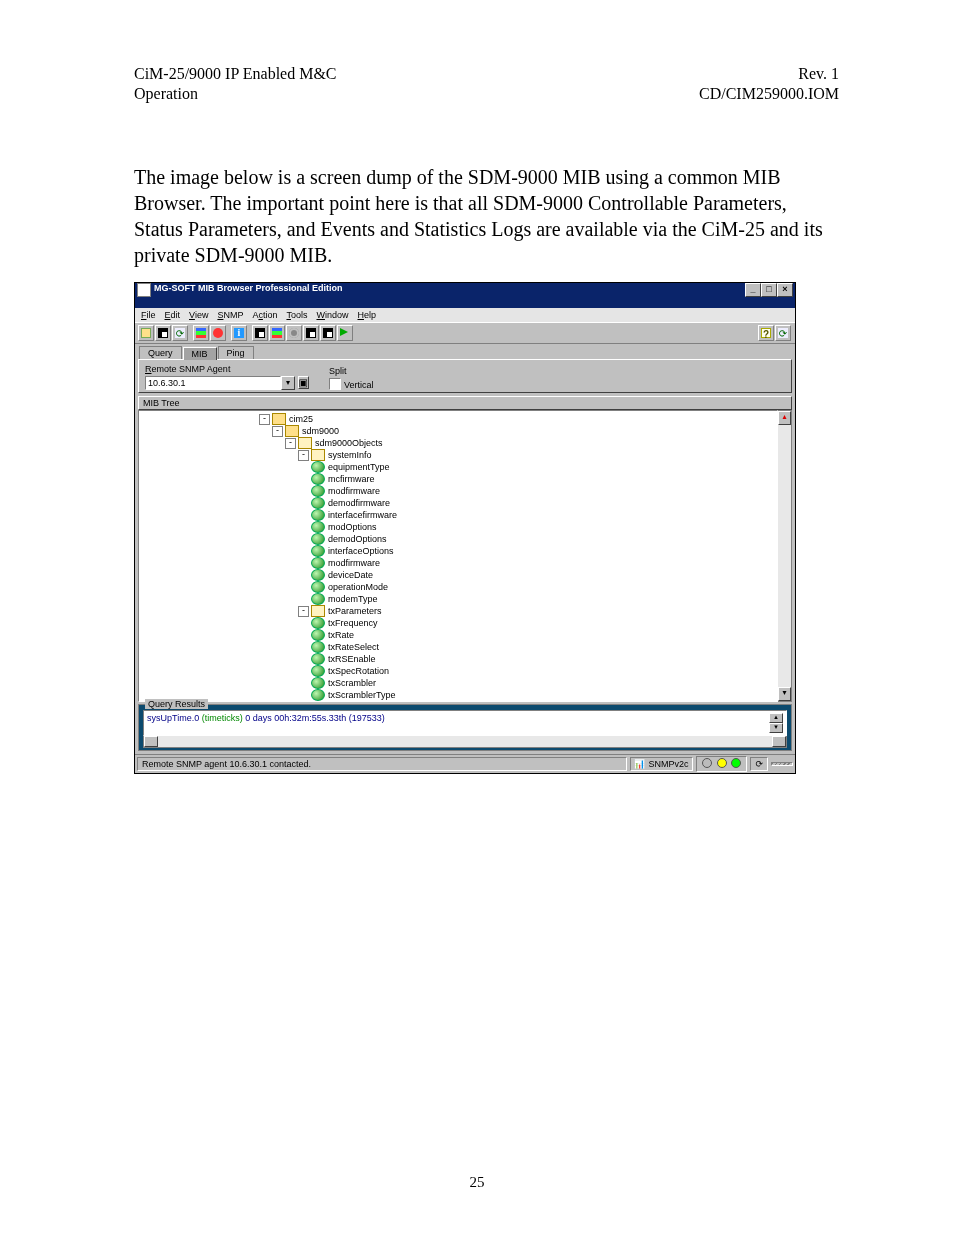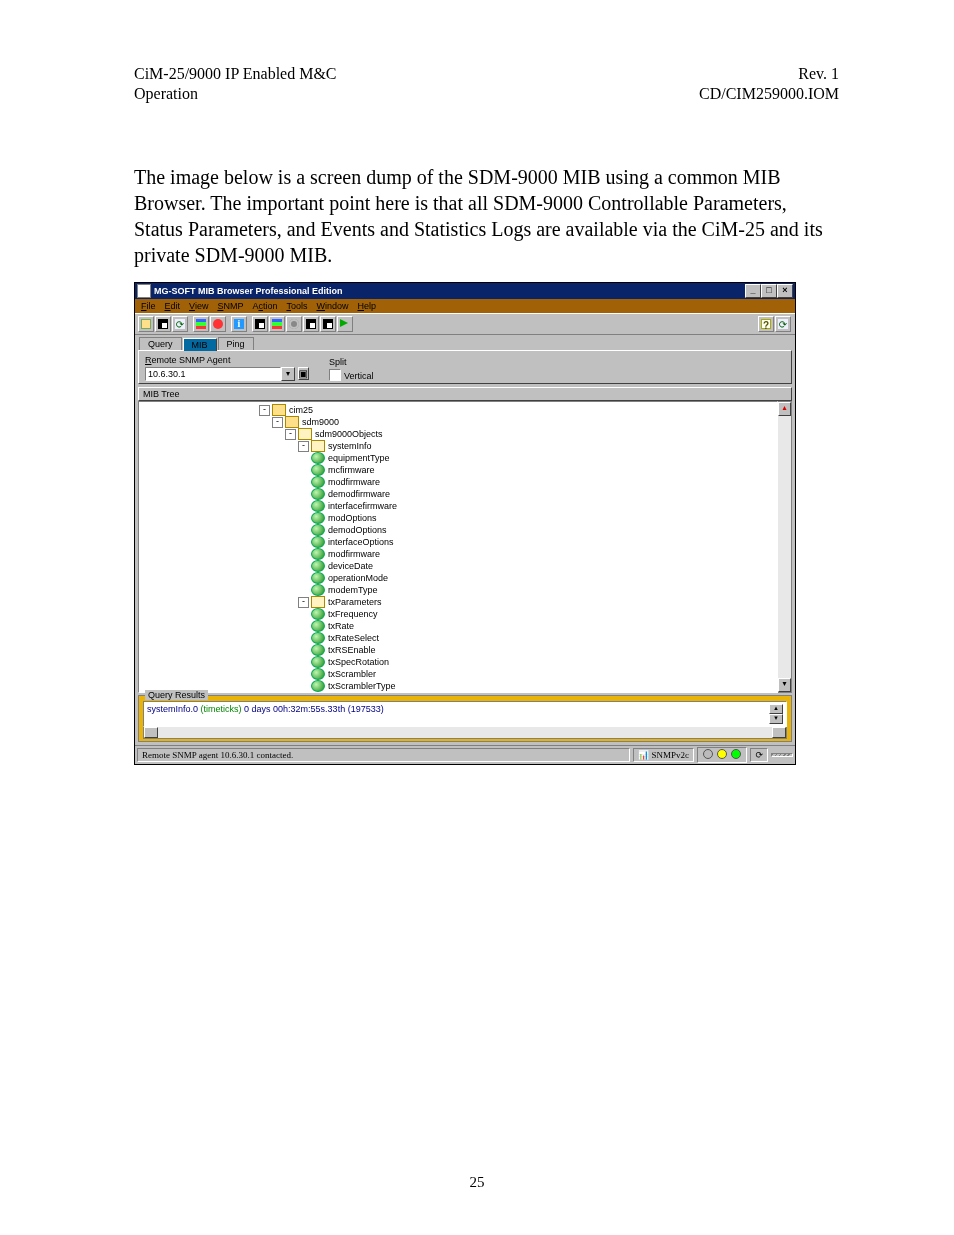--- a/index.html
+++ b/index.html
@@ -40,22 +40,22 @@
     width: 660px;
     border: 1px solid #000;
     font-family: "Tahoma","MS Sans Serif",Arial,sans-serif;
     font-size: 9px;
     background: #c0c0c0;
     color: #000;
     user-select: none;
   }
   .titlebar {
     display: flex;
-    align-items: center;
-    height: 16px;
+    align-items: flex-start;
+    height: 25px;
     background: linear-gradient(#0a246a,#0a246a);
     color: #fff;
     padding: 0 2px;
     font-weight: bold;
   }
   .titlebar .ico {
     width: 12px; height: 12px; margin-right: 3px;
     background: #fff; border: 1px solid #808080;
   }
   .titlebar .t { flex: 1; }
@@ -63,21 +63,21 @@
   .titlebar .cbtn {
     width: 14px; height: 12px;
     background: #c0c0c0;
     border: 1px solid #fff;
     border-right-color: #404040; border-bottom-color: #404040;
     font-size: 9px; line-height: 10px; text-align: center; color: #000;
     font-family: Arial;
   }
   .menubar {
     display: flex; gap: 9px;
-    background: #a16207;
+    background: #e5e5e5;
     padding: 2px 6px;
   }
   .menubar span { cursor: default; }
   .menubar span u { text-decoration: underline; }
   .toolbar {
     display: flex; justify-content: space-between; align-items: center;
     padding: 2px 3px;
     border-top: 1px solid #fff;
     border-bottom: 1px solid #808080;
   }
@@ -109,21 +109,21 @@
     padding: 2px 4px 0 4px;
     background:#c0c0c0;
   }
   .tab {
     padding: 1px 8px;
     border: 1px solid #808080;
     border-bottom: none;
     background:#c0c0c0;
     margin-right:1px;
   }
-  .tab.active { background:#0369a1; border-color:#fff #404040 #c0c0c0 #fff; position:relative; top:1px; }
+  .tab.active { background:#a3a3a3; border-color:#fff #404040 #c0c0c0 #fff; position:relative; top:1px; }
   .panel {
     border: 1px solid #fff;
     border-right-color:#404040; border-bottom-color:#404040;
     margin: 0 3px 3px 3px;
     background:#c0c0c0;
     padding: 4px 6px 2px 6px;
   }
   .remote-row { display:flex; align-items:flex-end; gap:20px; }
   .frm { font-size:9px; }
   .frm-title{ margin-bottom:2px; }
@@ -187,21 +187,21 @@
   .fold.open{ background:#fff3c2; }
   .leaf {
     width:12px;height:10px;border-radius:50%;
     background: radial-gradient(circle at 35% 35%, #bdf7b0, #1a8a1a);
     border:1px solid #0a5; margin-right:3px;
   }
   .treepad { width:13px; display:inline-block; }
   .qr-panel {
     margin: 2px 3px 3px 3px;
     border:1px solid #808080;
-    background:#eab308;
+    background:#0c4a6e;
     padding: 5px 4px 2px 4px;
     position:relative;
   }
   .qr-title{
     position:absolute; top:-6px; left:6px;
     background:#c0c0c0; padding:0 3px;
   }
   .qr-body{
     background:#fff;
     border:1px solid #808080; border-right-color:#fff;border-bottom-color:#fff;
@@ -216,21 +216,21 @@
   .hscroll .hf{flex:1;}
   .status {
     display:flex; align-items:center; gap:3px;
     padding:1px 2px;
     border-top:1px solid #808080;
     background:#c0c0c0;
   }
   .stat-cell{
     border:1px solid #808080;
     border-right-color:#fff;border-bottom-color:#fff;
-    padding:1px 4px; background:#c0c0c0;font-family:Liberation Serif, serif;
+    padding:1px 4px; background:#c0c0c0;
   }
   .stat-main{flex:1;}
   .led{width:8px;height:8px;border-radius:50%;border:1px solid #555;display:inline-block;margin:0 1px;}
   .led.y{background:#ff0;} .led.g{background:#0f0;} .led.gray{background:#bbb;}
   .grip{width:12px;background:repeating-linear-gradient(135deg,#808080 0 1px,#c0c0c0 1px 3px);}
 </style>
 </head>
 <body>
 
 <div class="page">
@@ -548,21 +548,21 @@
         <div class="sa top">▴</div>
         <div class="trk"></div>
         <div class="sa">▾</div>
       </div>
     </div>
 
     <div class="qr-panel">
       <span class="qr-title">Query Results</span>
       <div class="qr-body">
         <span class="qr-line">
-          <span class="v1">systemInfo.0</span>
+          <span class="v1">sysUpTime.0</span>
           <span class="v2">(timeticks)</span>
           <span class="v3">0 days 00h:32m:55s.33th (197533)</span>
         </span>
         <span class="tinybtns">
           <span class="tb">▴</span>
           <span class="tb">▾</span>
         </span>
       </div>
       <div class="hscroll">
         <div class="hb"></div>

